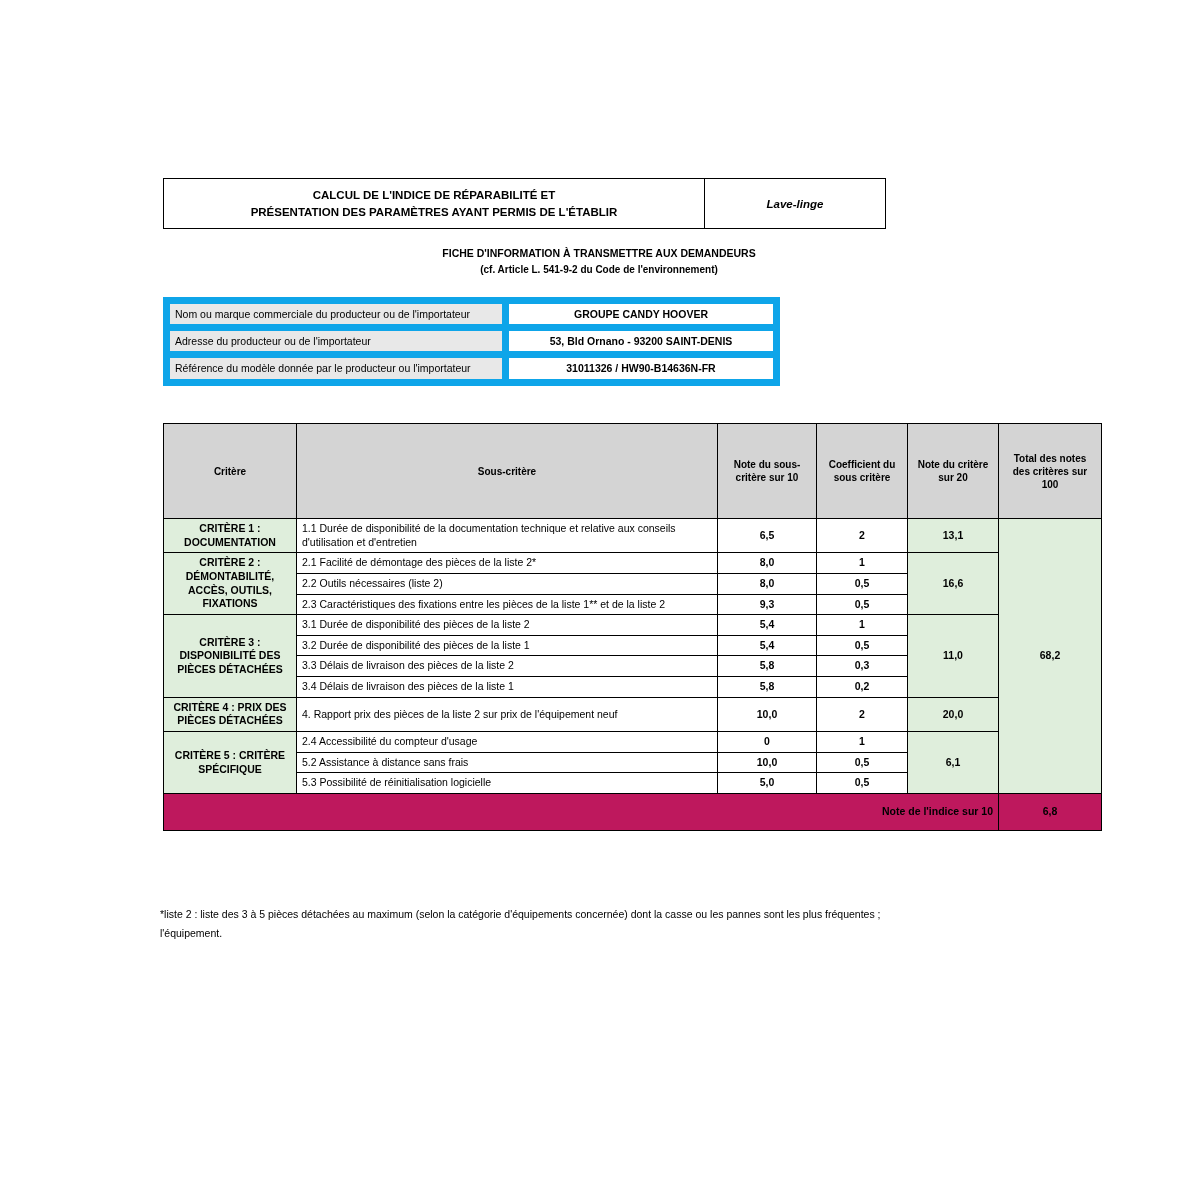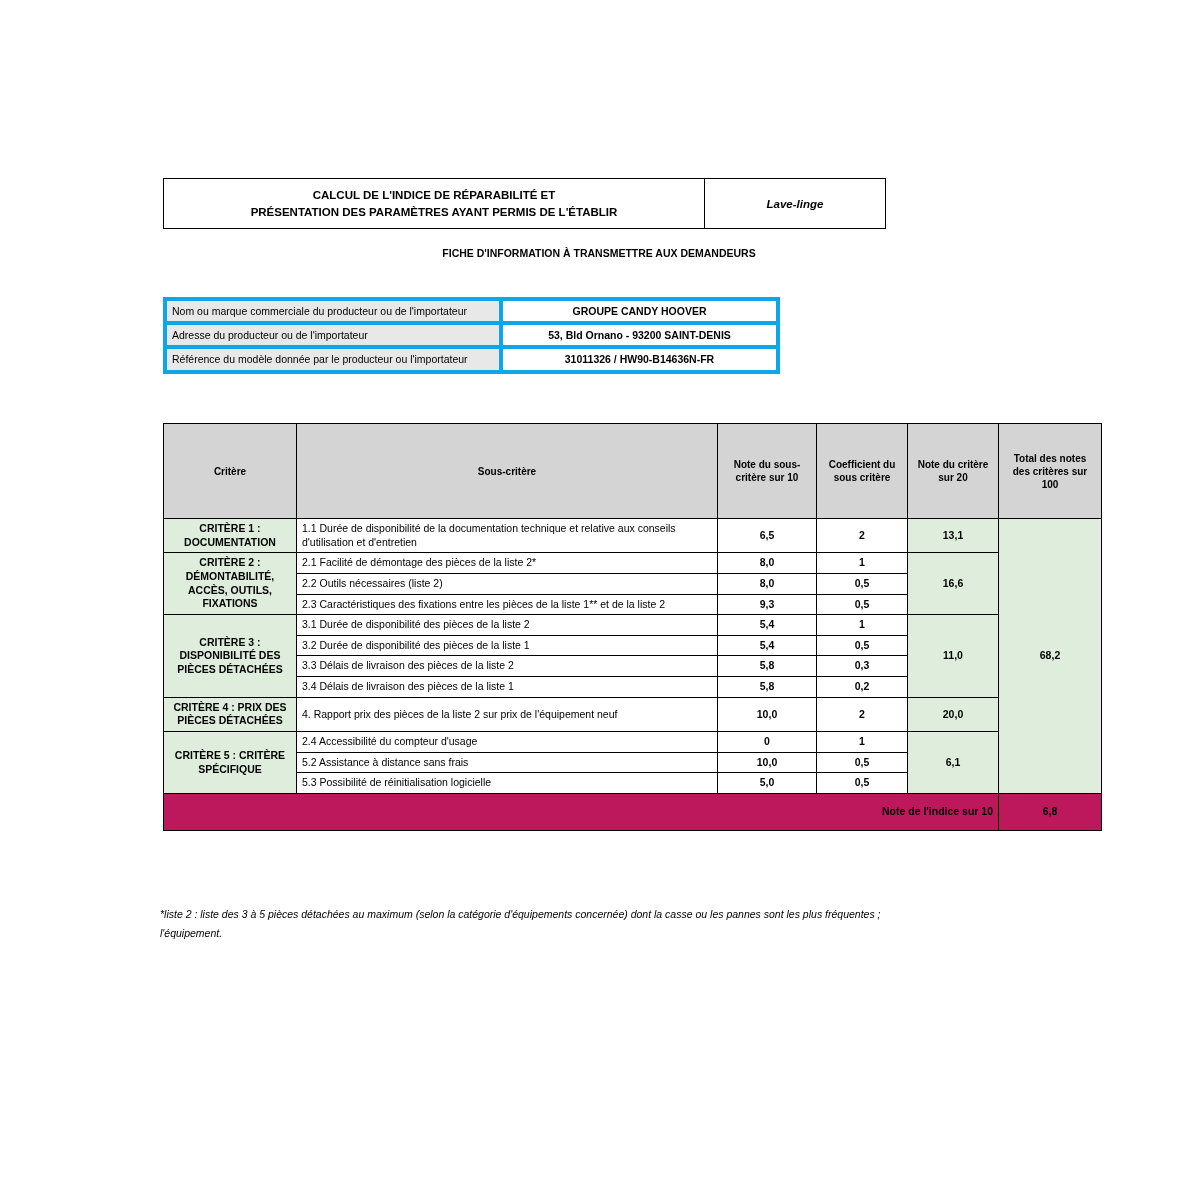--- a/index.html
+++ b/index.html
@@ -68,21 +68,21 @@
   
   .ident {
     position: absolute;
     left: 163px;
     top: 297px;
     width: 617px;
     border-collapse: collapse;
     table-layout: fixed;
   }
   .ident td {
-    border: 4px solid #0ea5e9;
+    border: 7px solid #0ea5e9;
     font-size: 10.5px;
     padding: 3px 5px;
     vertical-align: middle;
     line-height: 1.35;
   }
   .ident td.label {
     width: 322px;
     background: #e8e8e8;
   }
   .ident td.value {
@@ -166,40 +166,40 @@
     font-size: 16px;
   }
 
   
   .notes {
     position: absolute;
     left: 160px;
     top: 906px;
     width: 880px;
     font-size: 10.5px;
-    font-style: italic;
     line-height: 1.65;
   }
   .notes p { margin: 0 0 2px 0; }
 </style>
 </head>
 <body>
 
 <div class="page">
 
   <div class="title-block">
     <div class="title-left">
       <div>CALCUL DE L'INDICE DE RÉPARABILITÉ ET</div>
       <div>PRÉSENTATION DES PARAMÈTRES AYANT PERMIS DE L'ÉTABLIR</div>
     </div>
     <div class="title-right">Lave-linge</div>
   </div>
 
   <div class="subtitle">
     <div>FICHE D'INFORMATION À TRANSMETTRE AUX DEMANDEURS</div>
+    <div class="line2">(cf. Article L. 541-9-2 du Code de l'environnement)</div>
   </div>
 
   <table class="ident">
     <tbody>
       <tr>
         <td class="label">Nom ou marque commerciale du producteur ou de l'importateur</td>
         <td class="value">GROUPE CANDY HOOVER</td>
       </tr>
       <tr>
         <td class="label">Adresse du producteur ou de l'importateur</td>

